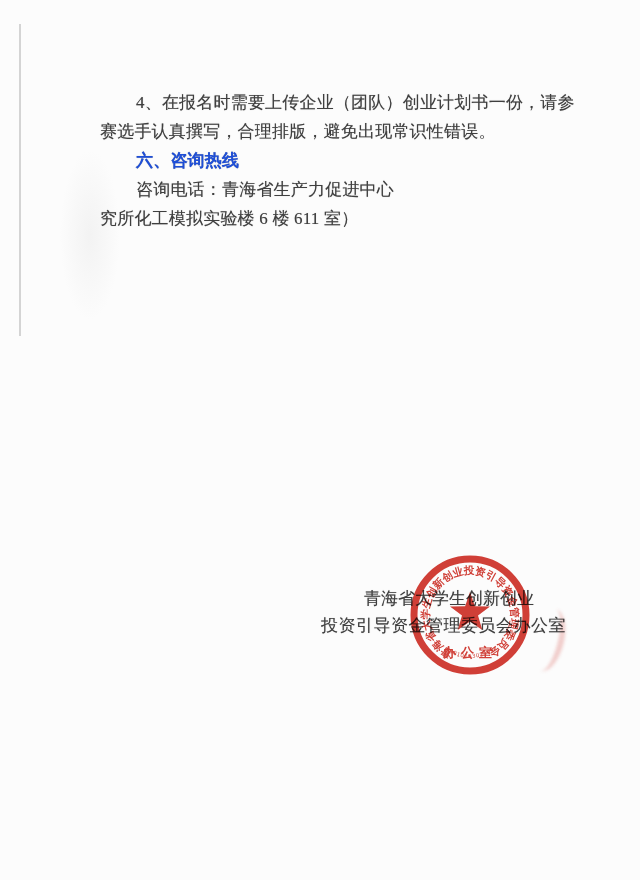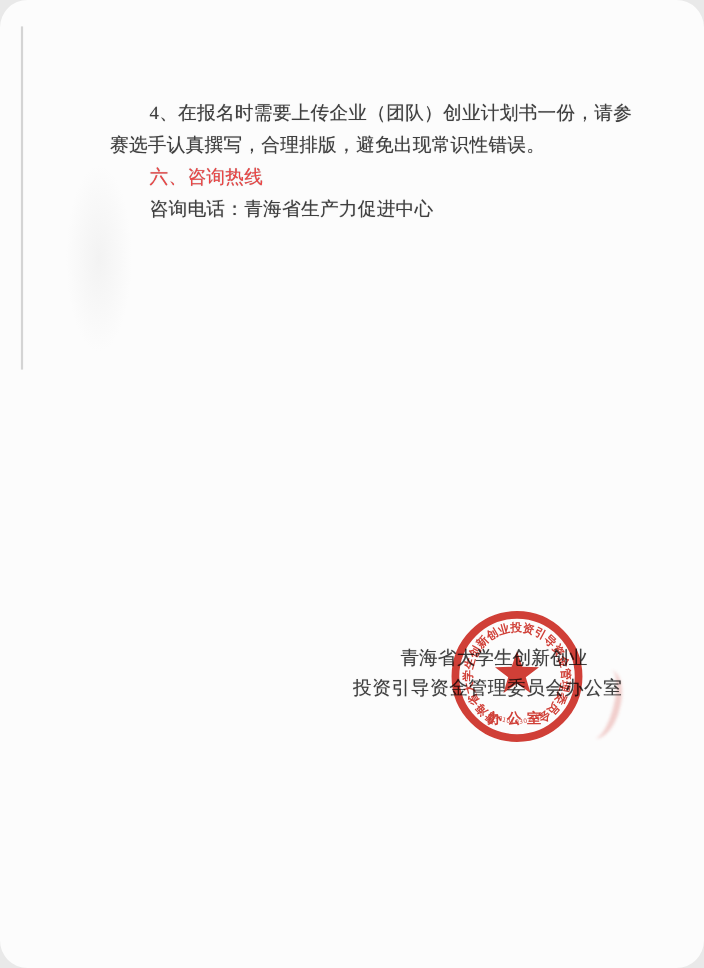--- a/index.html
+++ b/index.html
@@ -4,42 +4,41 @@
 <style>
   html,body{margin:0;padding:0;background:#e9e9e9;}
   .page{
     position:relative;
     width:640px;height:880px;
     margin:0 auto;
     background:#fcfcfc;
     overflow:hidden;
     font-family:"Liberation Serif","DejaVu Serif",serif;
     color:#3f3f3f;
-    border-radius:25px;
   }
   
   .scan-line{
     position:absolute;left:19px;top:24px;width:2px;height:312px;
     background:#d4d4d4;filter:blur(0.6px);
   }
   .scan-shade{
     position:absolute;left:60px;top:150px;width:60px;height:170px;
     background:radial-gradient(closest-side,rgba(200,200,200,.18),rgba(200,200,200,0));
   }
   
   .textblock{
     position:absolute;left:100px;top:88px;width:470px;
     font-size:17px;line-height:29px;
     letter-spacing:.2px;
     text-shadow:0 0 .7px rgba(70,70,70,.55);
   }
   .line{white-space:nowrap;}
   .indent{padding-left:36px;}
   .indent-phone{padding-left:118px;}
-  .heading{font-weight:normal;color:#ef4444;}
+  .heading{font-weight:bold;color:#1d4ed8;}
   
   .signature{
     position:absolute;left:333px;top:585px;width:232px;
     font-size:17px;line-height:27px;text-align:center;
     text-shadow:0 0 .7px rgba(70,70,70,.5);
     white-space:nowrap;
   }
   .signature .sig-line2{margin-left:-12px;letter-spacing:.5px;}
   
   .seal{
@@ -60,20 +59,21 @@
 <div class="page">
 
   <div class="scan-line"></div>
   <div class="scan-shade"></div>
 
   <div class="textblock">
     <div class="line indent">4、在报名时需要上传企业（团队）创业计划书一份，请参</div>
     <div class="line">赛选手认真撰写，合理排版，避免出现常识性错误。</div>
     <div class="line indent heading">六、咨询热线</div>
     <div class="line indent">咨询电话：青海省生产力促进中心</div>
+    <div class="line">究所化工模拟实验楼 6 楼 611 室）</div>
   </div>
 
   <div class="signature">
     <div class="sig-line1">青海省大学生创新创业</div>
     <div class="sig-line2">投资引导资金管理委员会办公室</div>
   </div>
 
   <svg class="seal" viewBox="0 0 124 124" xmlns="http://www.w3.org/2000/svg">
     <circle cx="62" cy="62" r="56" fill="none" stroke-width="7" stroke="#cf2f26"></circle>
     <polygon points="62,39 66.9,53.2 82,53.5 70,62.6 74.3,77 62,68.4 49.7,77 54,62.6 42,53.5 57.1,53.2" fill="#cf2f26"></polygon>

